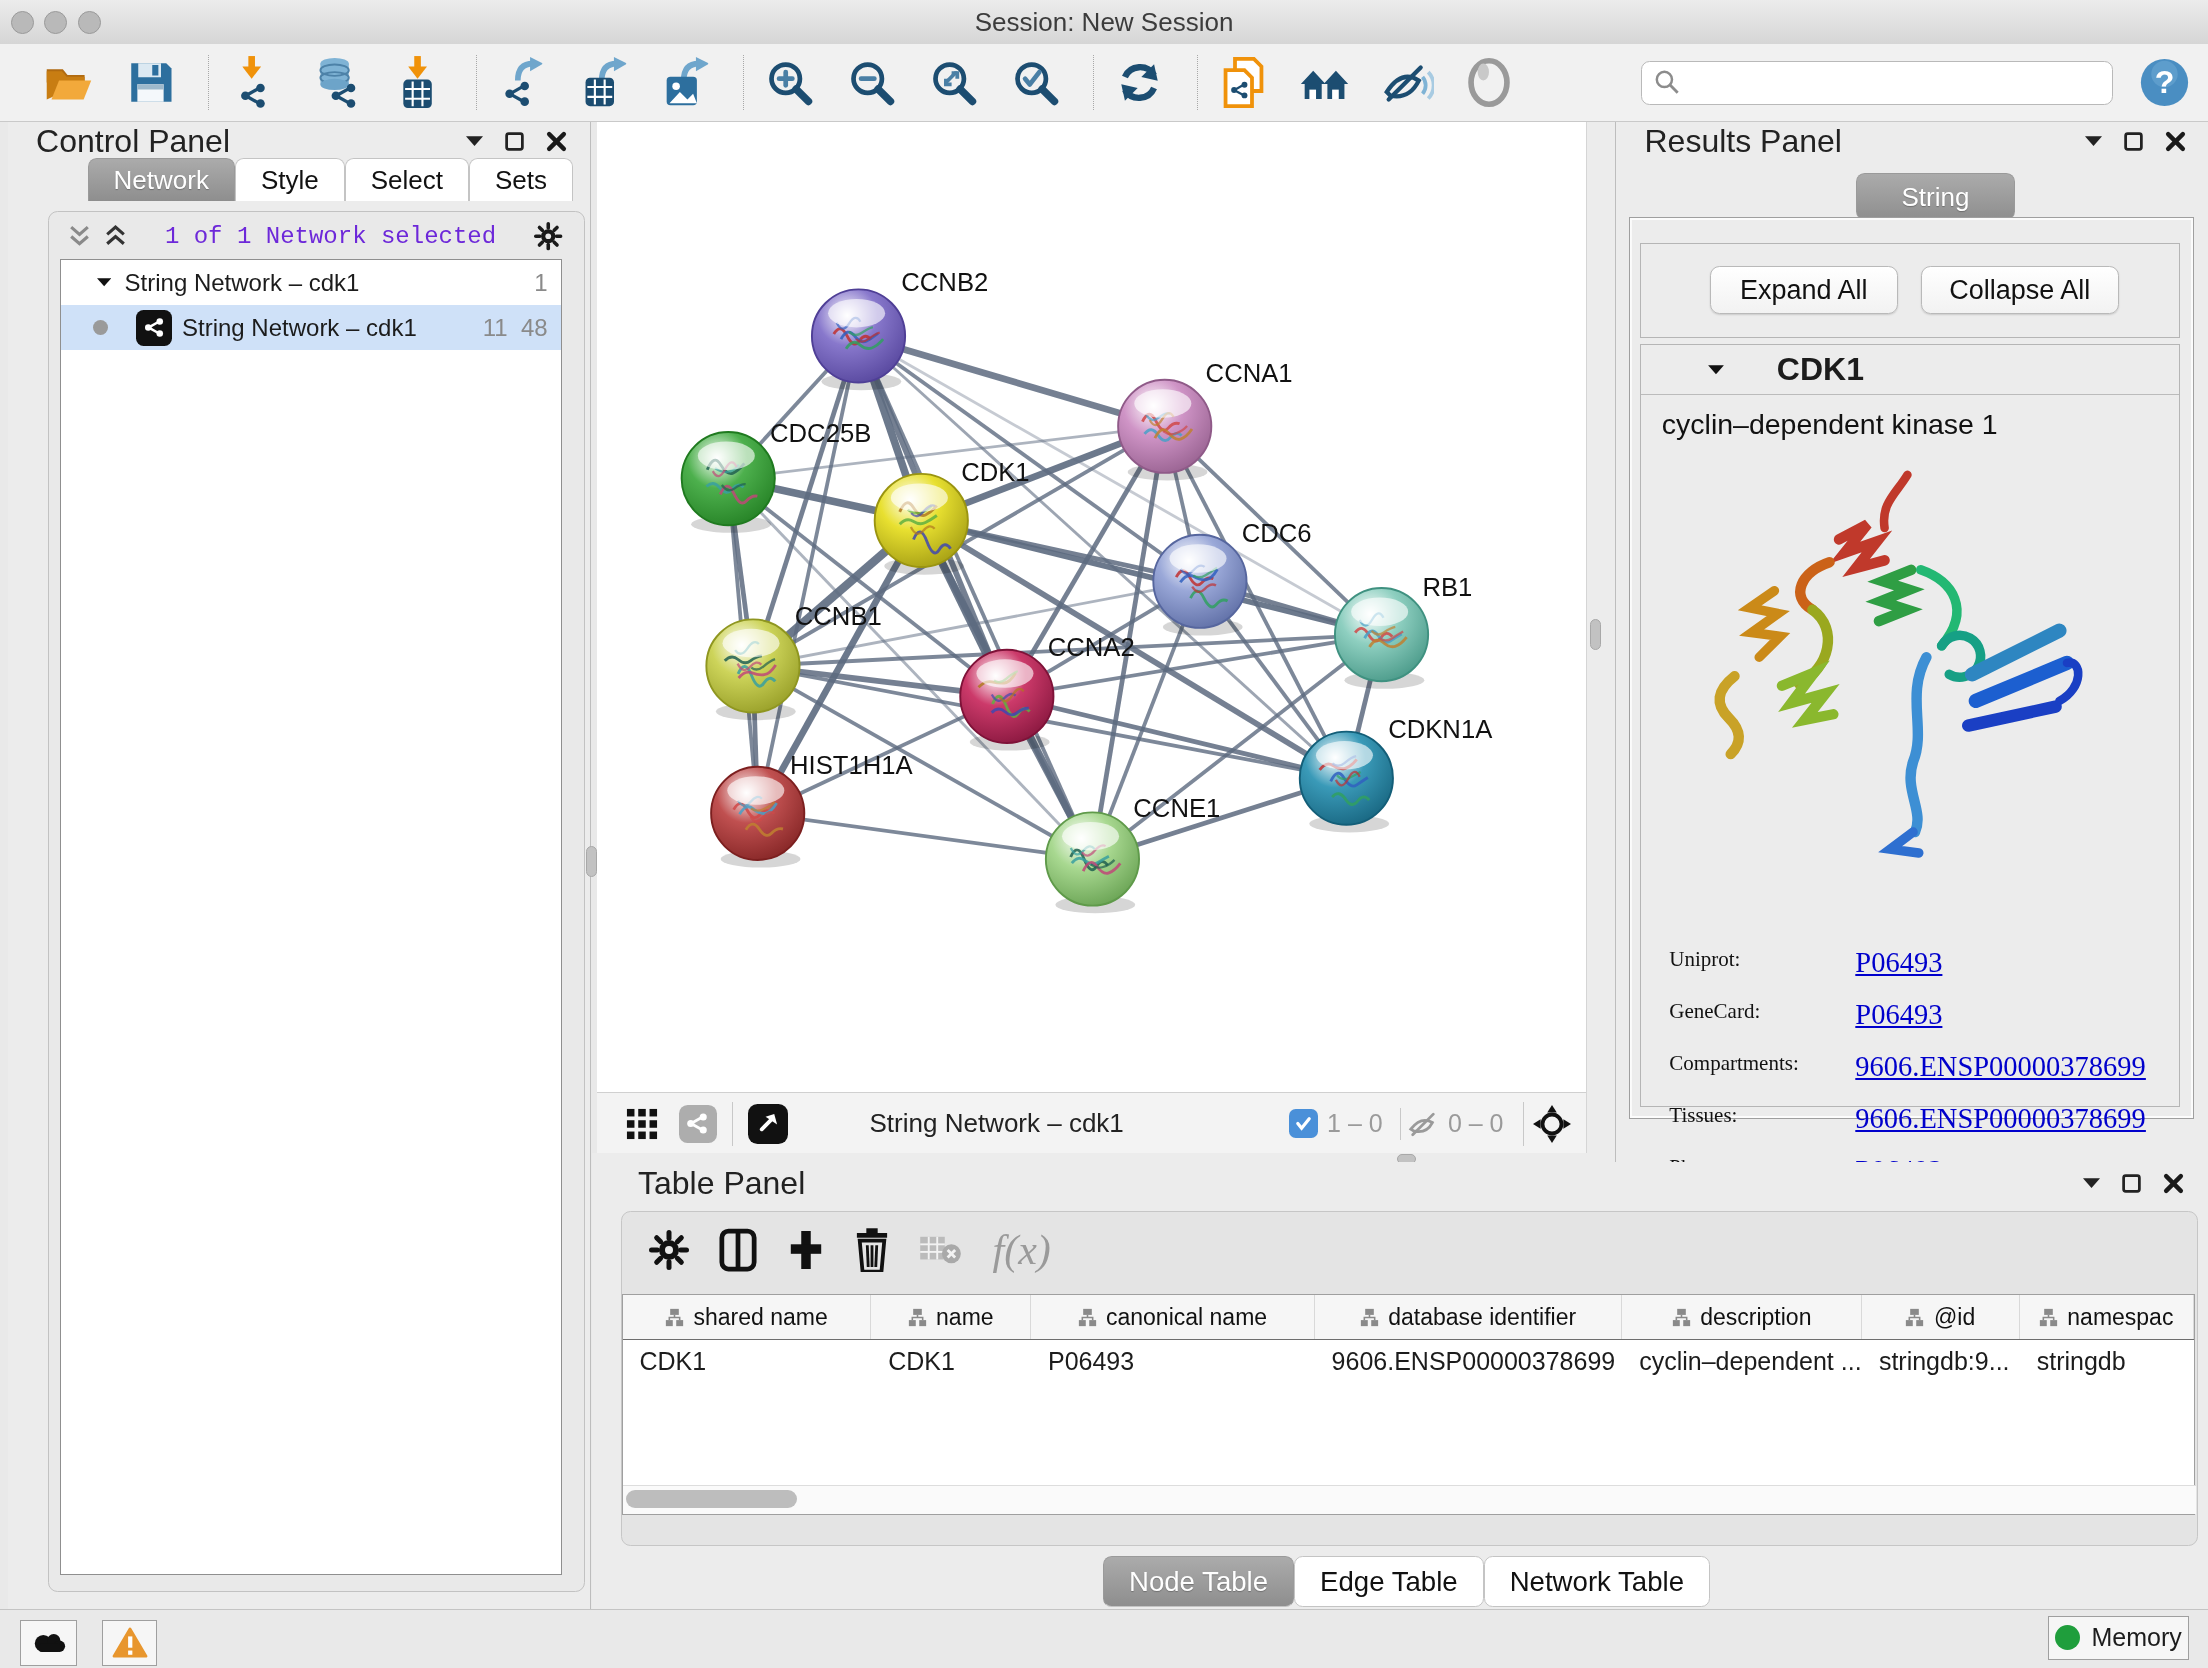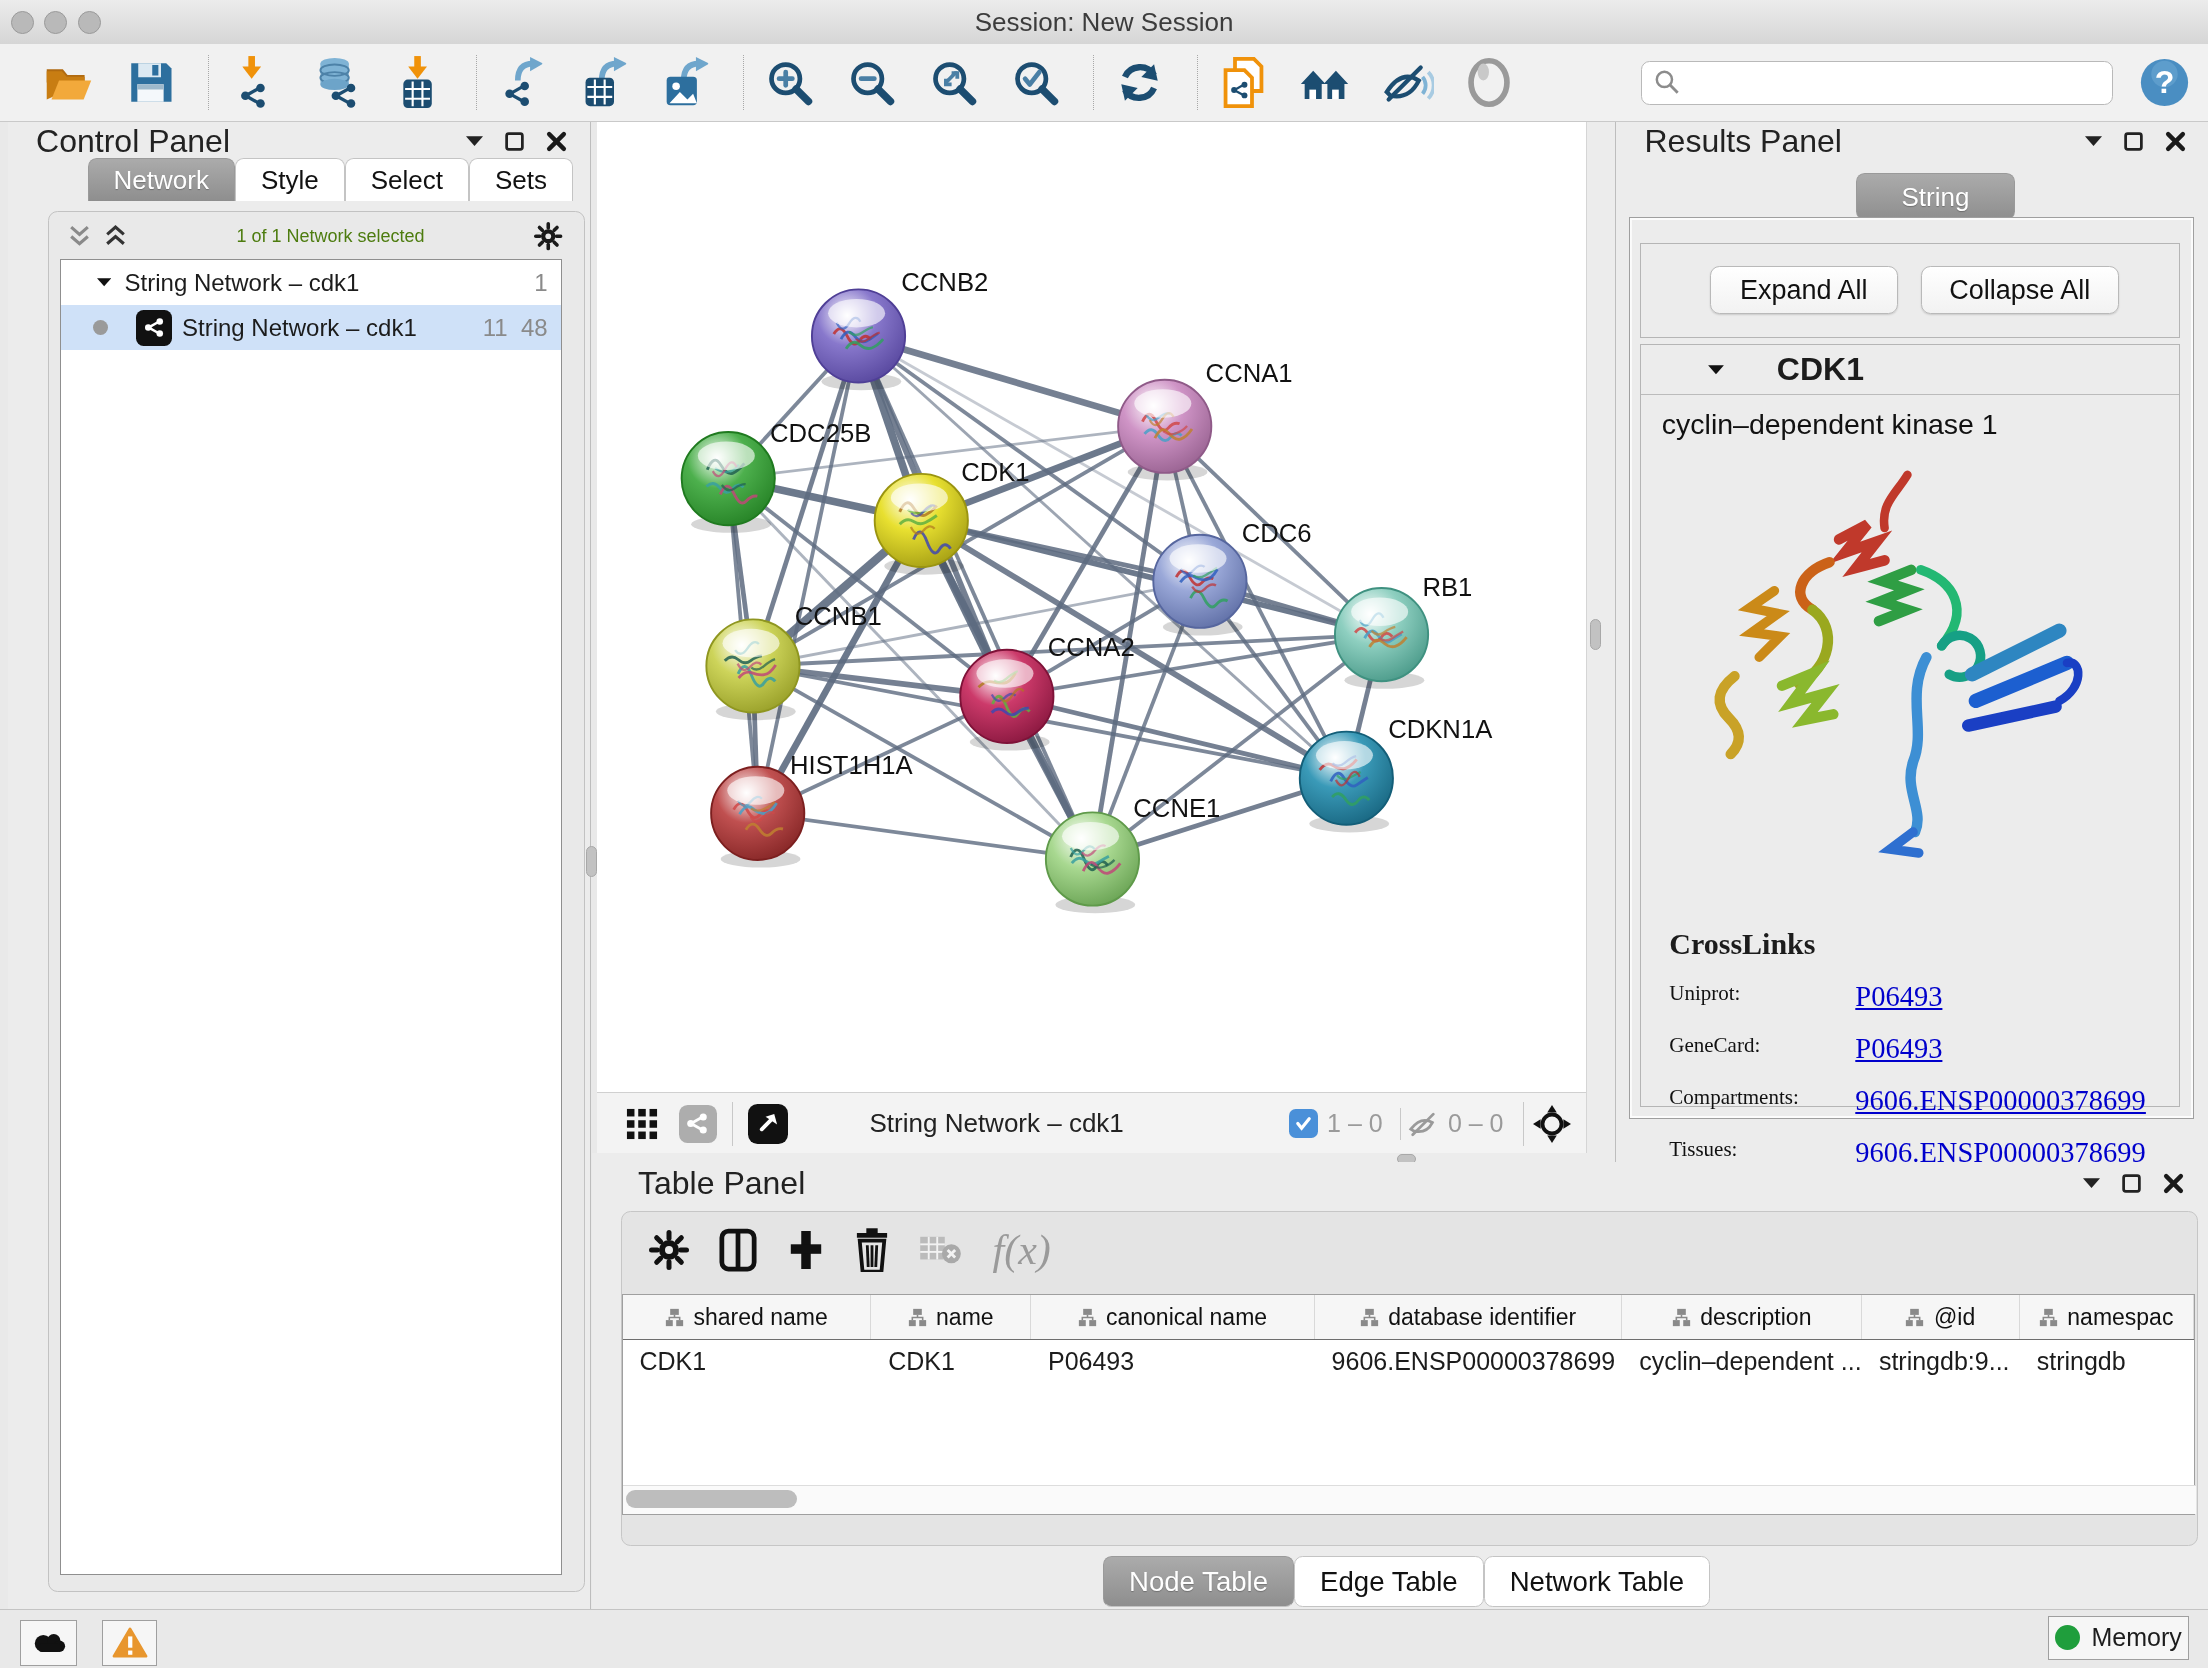--- a/index.html
+++ b/index.html
@@ -29,21 +29,21 @@
   #cp-head,#rp-head{position:absolute;left:0;top:0;right:0;height:38px;display:flex;align-items:center;
     justify-content:space-between;padding:0 23px 0 28.5px;}
   .tabs-row{position:absolute;display:flex;}
   .tab{height:42px;display:flex;align-items:center;justify-content:center;padding:0 25px;
     font-size:26px;border:1px solid #c4c4c4;border-bottom:none;border-radius:8.6px 8.6px 0 0;background:#fff;color:#111;}
   .tab.sel{background:linear-gradient(#ababab,#8e8e8e);color:#fff;border-color:#9a9a9a;
     text-shadow:0 1px 1px rgba(0,0,0,.25);}
   #cp-box{position:absolute;left:40px;top:89px;width:535px;height:1379px;background:#e9e9e9;
     border:1px solid #c2c2c2;border-radius:9.5px;}
   #cp-opts{position:absolute;left:7.6px;top:5.7px;right:7.6px;height:38px;display:flex;align-items:center;color:#555;}
-  #cp-status{flex:1;text-align:center;font-size:18px;color:#4d7c0f;}
+  #cp-status{flex:1;text-align:center;font-size:24px;color:#6d28d9;font-family:Liberation Mono, monospace;}
   #cp-tree{position:absolute;left:11.4px;top:47px;width:500px;height:1314px;background:#fff;
     border:1.9px solid #8f8f8f;overflow:hidden;}
   .trow{height:45px;display:flex;align-items:center;font-size:24px;}
   .trow .lbl{flex:1;}
   .badge{color:#8a8a8a;margin-right:13.3px;font-size:24px;}
   .trow.sel{background:#cfe1f8;}
   .sharechip{width:36px;height:36px;background:#111;border-radius:7.6px;color:#fff;
     display:flex;align-items:center;justify-content:center;margin-right:9.5px;}
   
   #network-view{left:597px;top:122px;width:989px;height:970px;background:#fff;}
@@ -747,21 +747,20 @@
             <path d="M268,208 a22,22 0 1 1 8,30" stroke="#16a085" stroke-width="10"></path>
             <path d="M300,238 L392,192" stroke="#2e86c1" stroke-width="15"></path>
             <path d="M304,266 L400,226" stroke="#1c5fd0" stroke-width="15"></path>
             <path d="M296,292 L388,272" stroke="#1a3fc4" stroke-width="13"></path>
             <path d="M400,226 C416,222 418,252 392,266" stroke="#1a3fc4" stroke-width="9"></path>
             <path d="M252,220 C230,260 252,296 238,330 C228,360 250,382 240,404" stroke="#3d8fd4" stroke-width="11"></path>
             <path d="M238,404 l-24,18 l30,4" stroke="#2e6fd0" stroke-width="10"></path>
           </g>
         </svg>
         <div id="crosslinks">
-          <div class="clt">CrossLinks</div>
           <div id="cl-rows">
               <div class="clrow">
                 <span class="cll">Uniprot:</span>
                 <span class="cla">P06493</span>
               </div>
               <div class="clrow">
                 <span class="cll">GeneCard:</span>
                 <span class="cla">P06493</span>
               </div>
               <div class="clrow">

